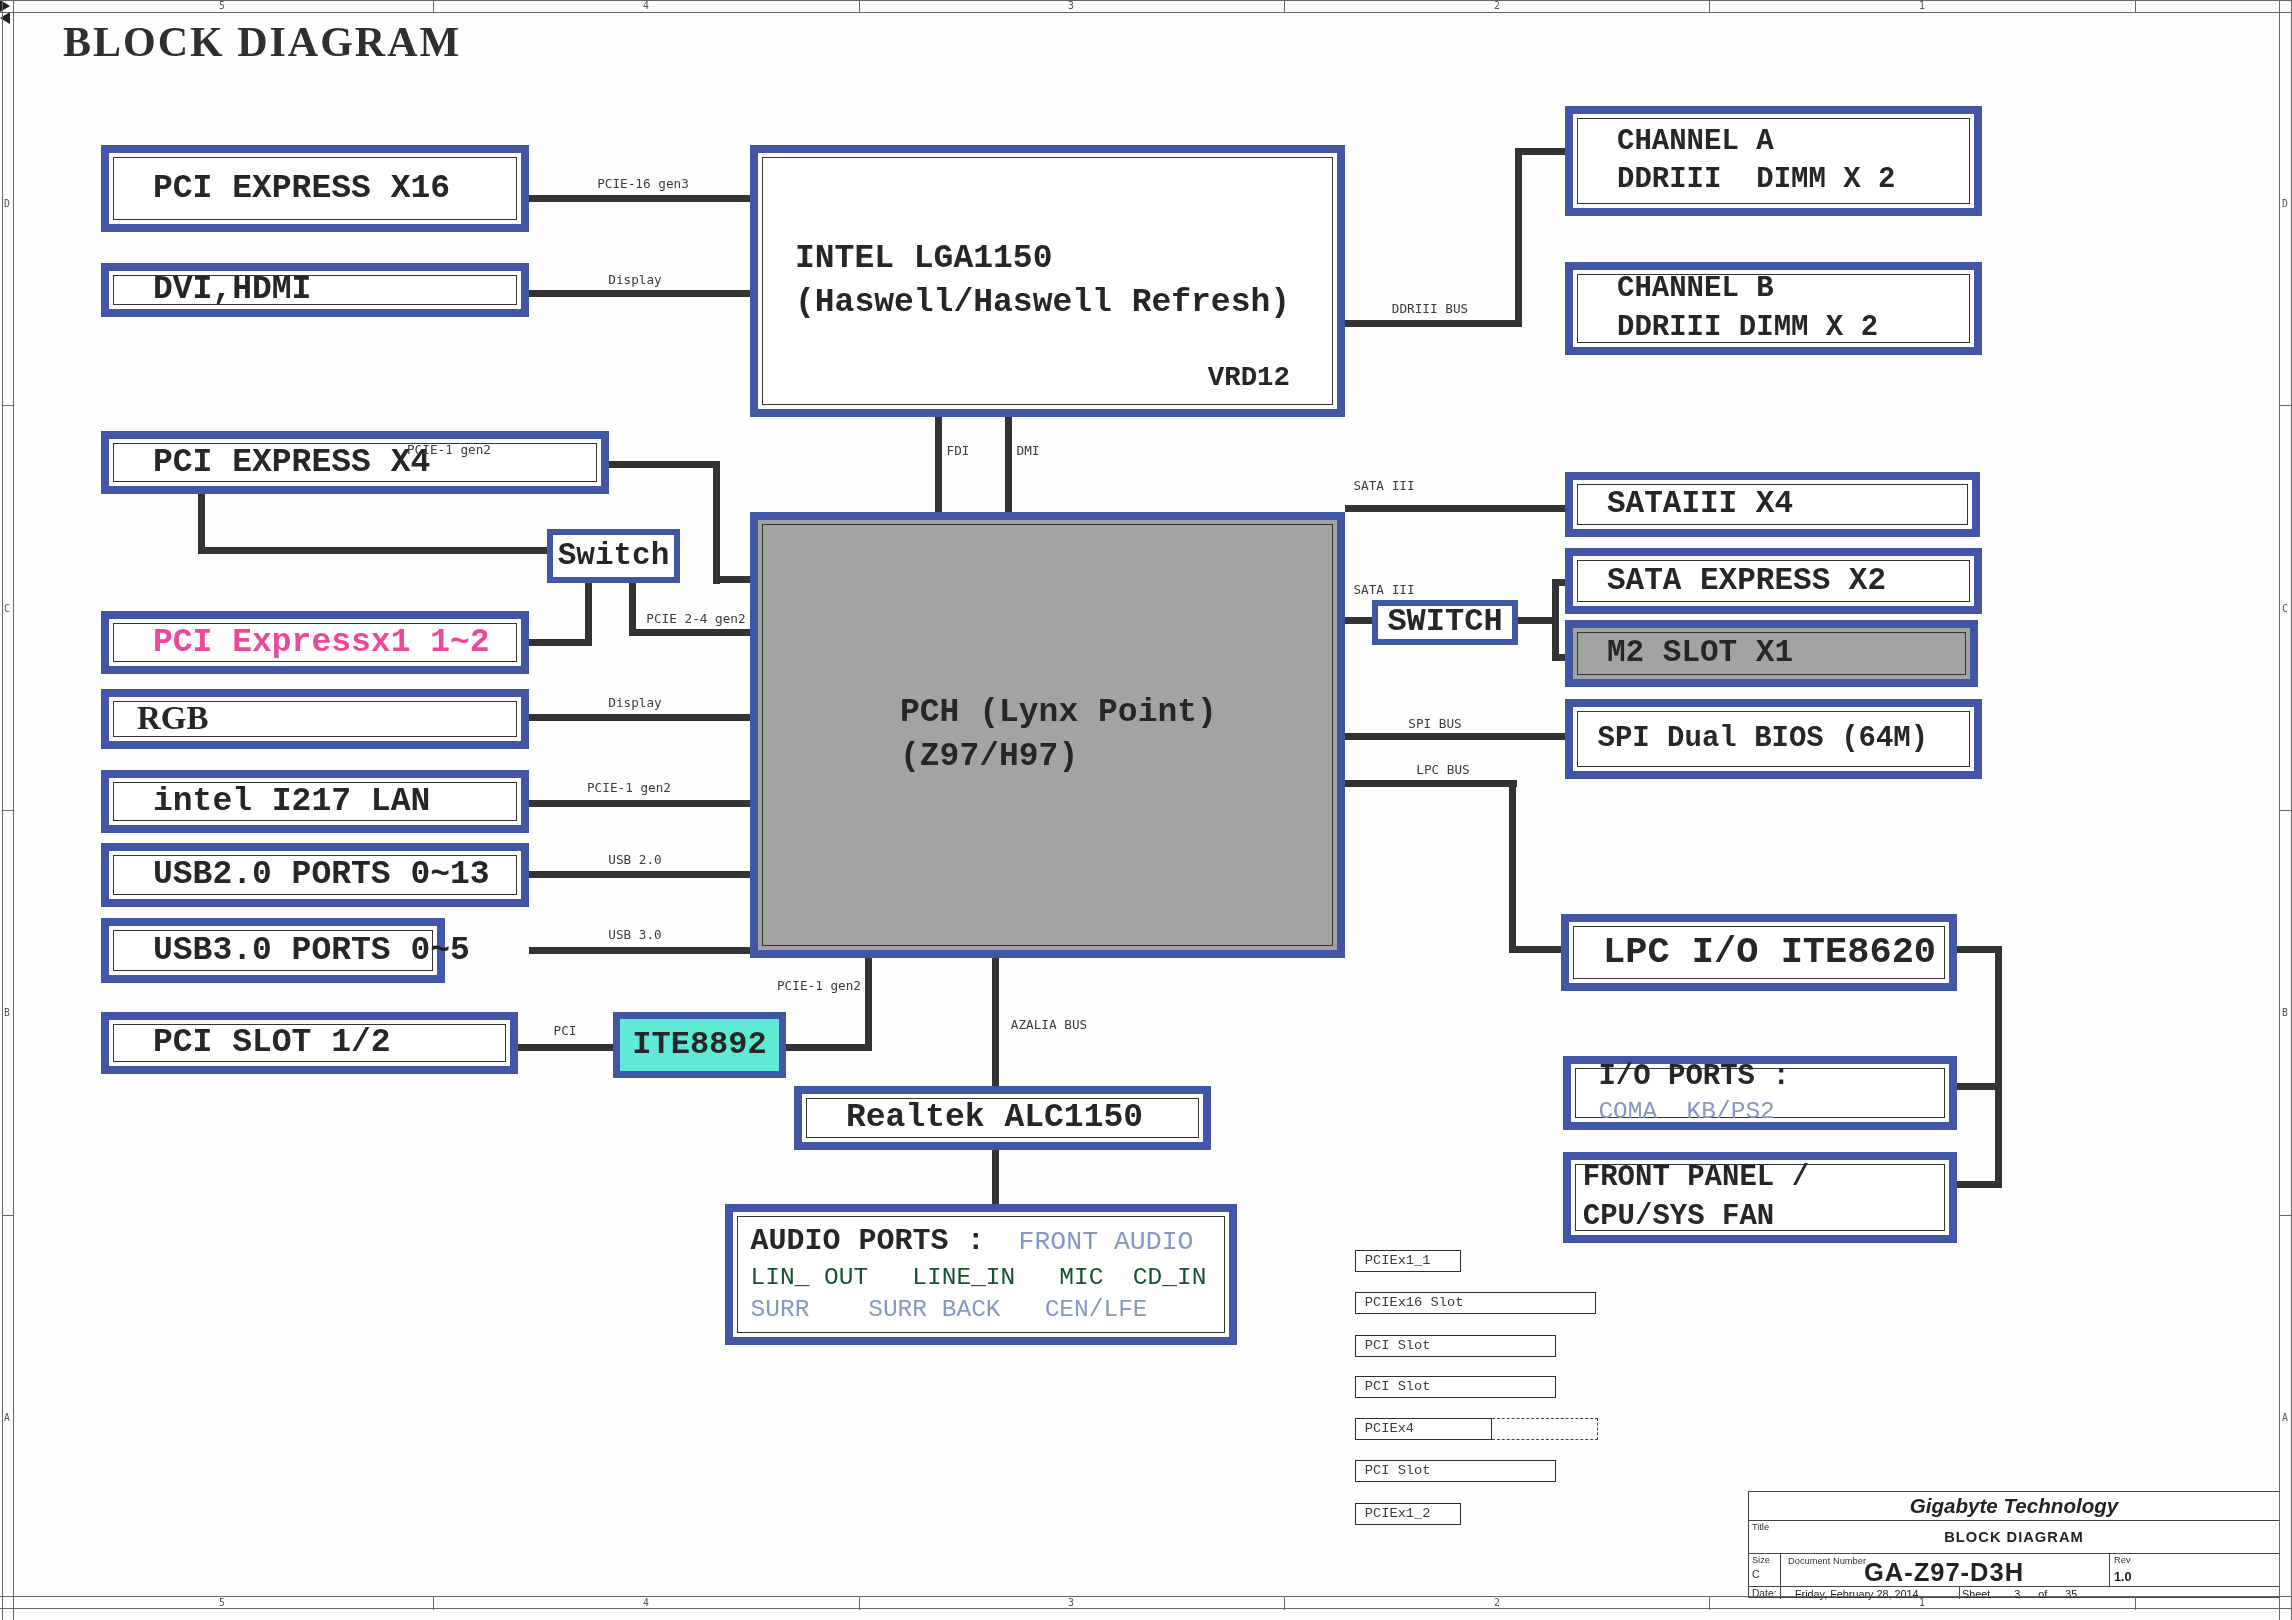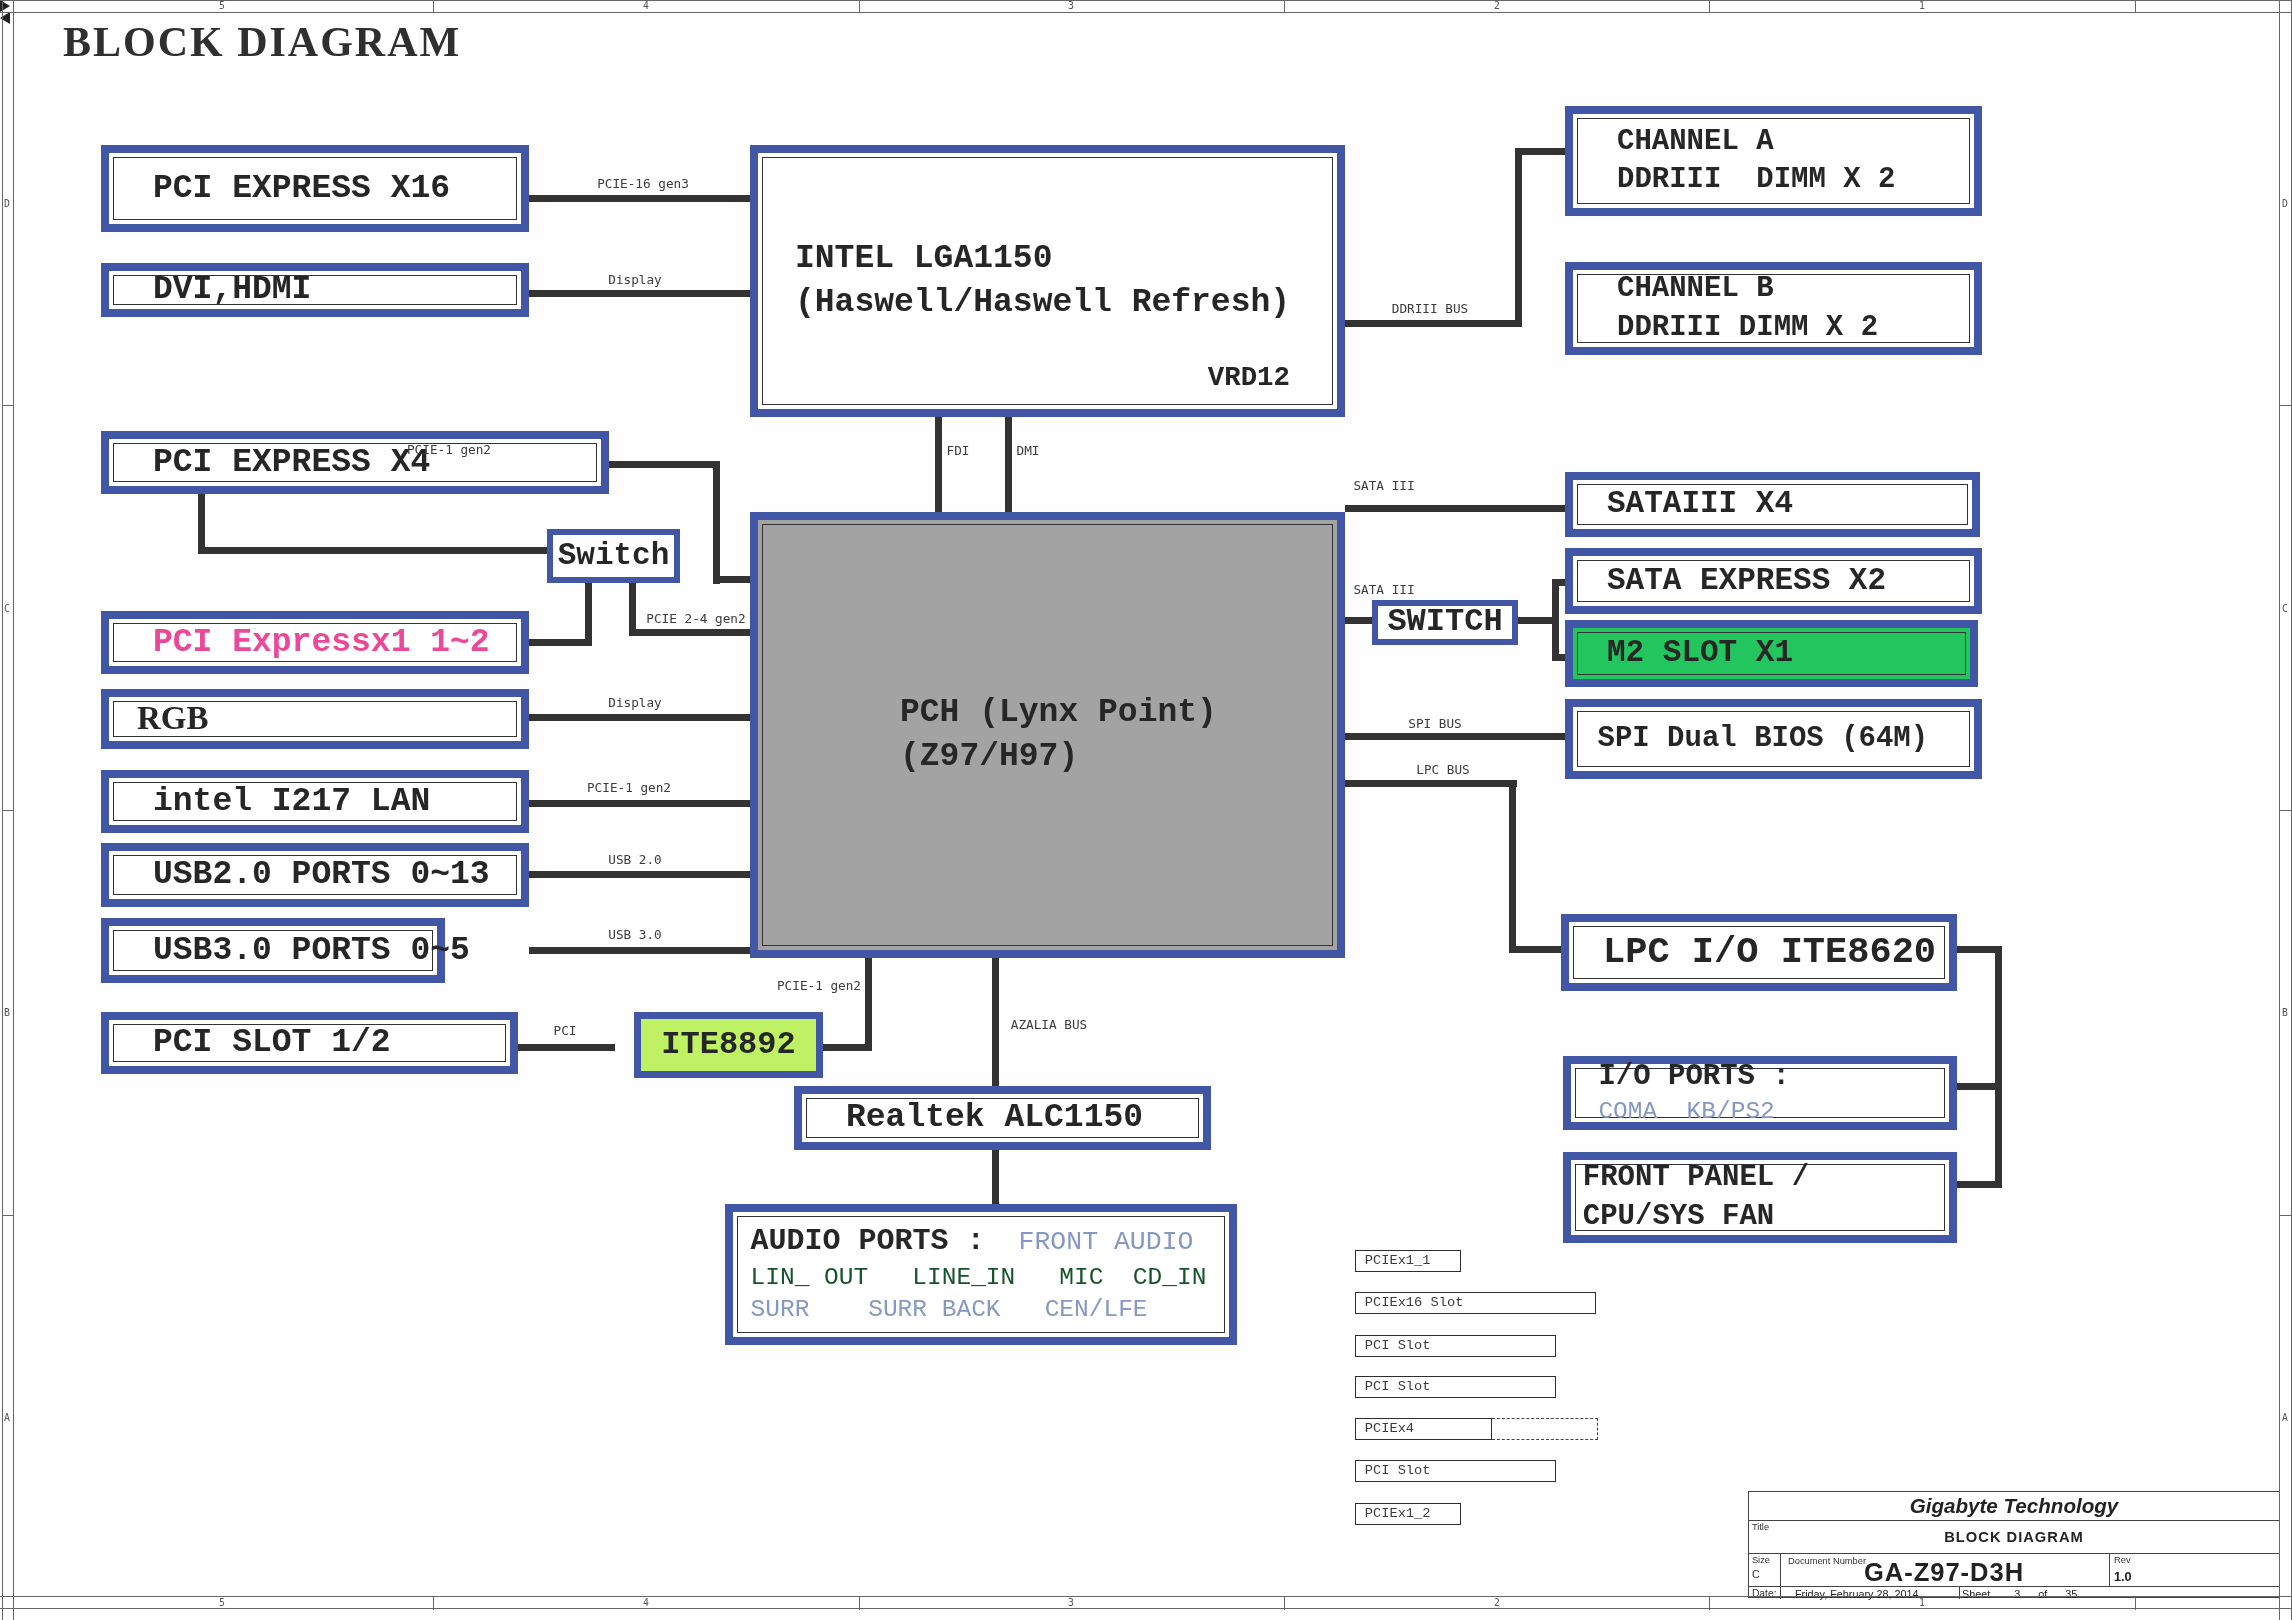--- a/index.html
+++ b/index.html
@@ -157,21 +157,21 @@
         <div class="bcontent" style="padding-left: 44px;">
           <div class="bline"><span style="font-size: 33px; font-weight: bold; color: rgb(38, 38, 38);">USB3.0 PORTS 0~5</span></div>
         </div>
       </div>
       <div class="box" style="position: absolute; left: 101px; top: 1012px; width: 417px; height: 62px; background: rgb(255, 255, 255); box-sizing: border-box; border: 8.8px solid rgb(65, 87, 166); z-index: 2;">
         <div class="innerline"></div>
         <div class="bcontent" style="padding-left: 44px;">
           <div class="bline"><span style="font-size: 33px; font-weight: bold; color: rgb(38, 38, 38);">PCI SLOT 1/2</span></div>
         </div>
       </div>
-      <div class="box" style="position: absolute; left: 634px; top: 1012px; width: 189px; height: 66px; background: #bef264; box-sizing: border-box; border: 7.8px solid rgb(65, 87, 166); z-index: 2;">
+      <div class="box" style="position: absolute; left: 613px; top: 1012px; width: 173px; height: 66px; background: #5eead4; box-sizing: border-box; border: 7.8px solid rgb(65, 87, 166); z-index: 2;">
         <div class="bcontent" style="align-items: center;">
           <div class="bline"><span style="font-size: 32px; font-weight: bold; color: rgb(38, 38, 38);">ITE8892</span></div>
         </div>
       </div>
       <div class="box" style="position: absolute; left: 750px; top: 512px; width: 595px; height: 446px; background: #a3a3a3; box-sizing: border-box; border: 8.8px solid rgb(65, 87, 166); z-index: 2;">
         <div class="innerline"></div>
         <div class="bcontent" style="padding-left: 142px;">
           <div class="bline"><span style="font-size: 33px; font-weight: bold; color: rgb(38, 38, 38);">PCH (Lynx Point)</span></div>
           <div class="bline"><span style="font-size: 33px; font-weight: bold; color: rgb(38, 38, 38);">(Z97/H97)</span></div>
         </div>
@@ -186,21 +186,21 @@
         <div class="innerline"></div>
         <div class="bcontent" style="padding-left: 34px;">
           <div class="bline"><span style="font-size: 31px; font-weight: bold; color: rgb(38, 38, 38);">SATA EXPRESS X2</span></div>
         </div>
       </div>
       <div class="box" style="position: absolute; left: 1372px; top: 600px; width: 146px; height: 45px; background: rgb(255, 255, 255); box-sizing: border-box; border: 6.9px solid rgb(65, 87, 166); z-index: 2;">
         <div class="bcontent" style="align-items: center;">
           <div class="bline"><span style="font-size: 32px; font-weight: bold; color: rgb(38, 38, 38);">SWITCH</span></div>
         </div>
       </div>
-      <div class="box" style="position: absolute; left: 1565px; top: 620px; width: 413px; height: 67px; background: #22c55e; box-sizing: border-box; border: 8.8px solid rgb(65, 87, 166); z-index: 2;">
+      <div class="box" style="position: absolute; left: 1565px; top: 620px; width: 413px; height: 67px; background: #a3a3a3; box-sizing: border-box; border: 8.8px solid rgb(65, 87, 166); z-index: 2;">
         <div class="innerline"></div>
         <div class="bcontent" style="padding-left: 34px;">
           <div class="bline"><span style="font-size: 31px; font-weight: bold; color: rgb(38, 38, 38);">M2 SLOT X1</span></div>
         </div>
       </div>
       <div class="box" style="position: absolute; left: 1565px; top: 699px; width: 417px; height: 80px; background: rgb(255, 255, 255); box-sizing: border-box; border: 8.8px solid rgb(65, 87, 166); z-index: 2;">
         <div class="innerline"></div>
         <div class="bcontent" style="padding-left: 24.5px;">
           <div class="bline"><span style="font-size: 29px; font-weight: bold; color: rgb(38, 38, 38);">SPI Dual BIOS (64M)</span></div>
         </div>

